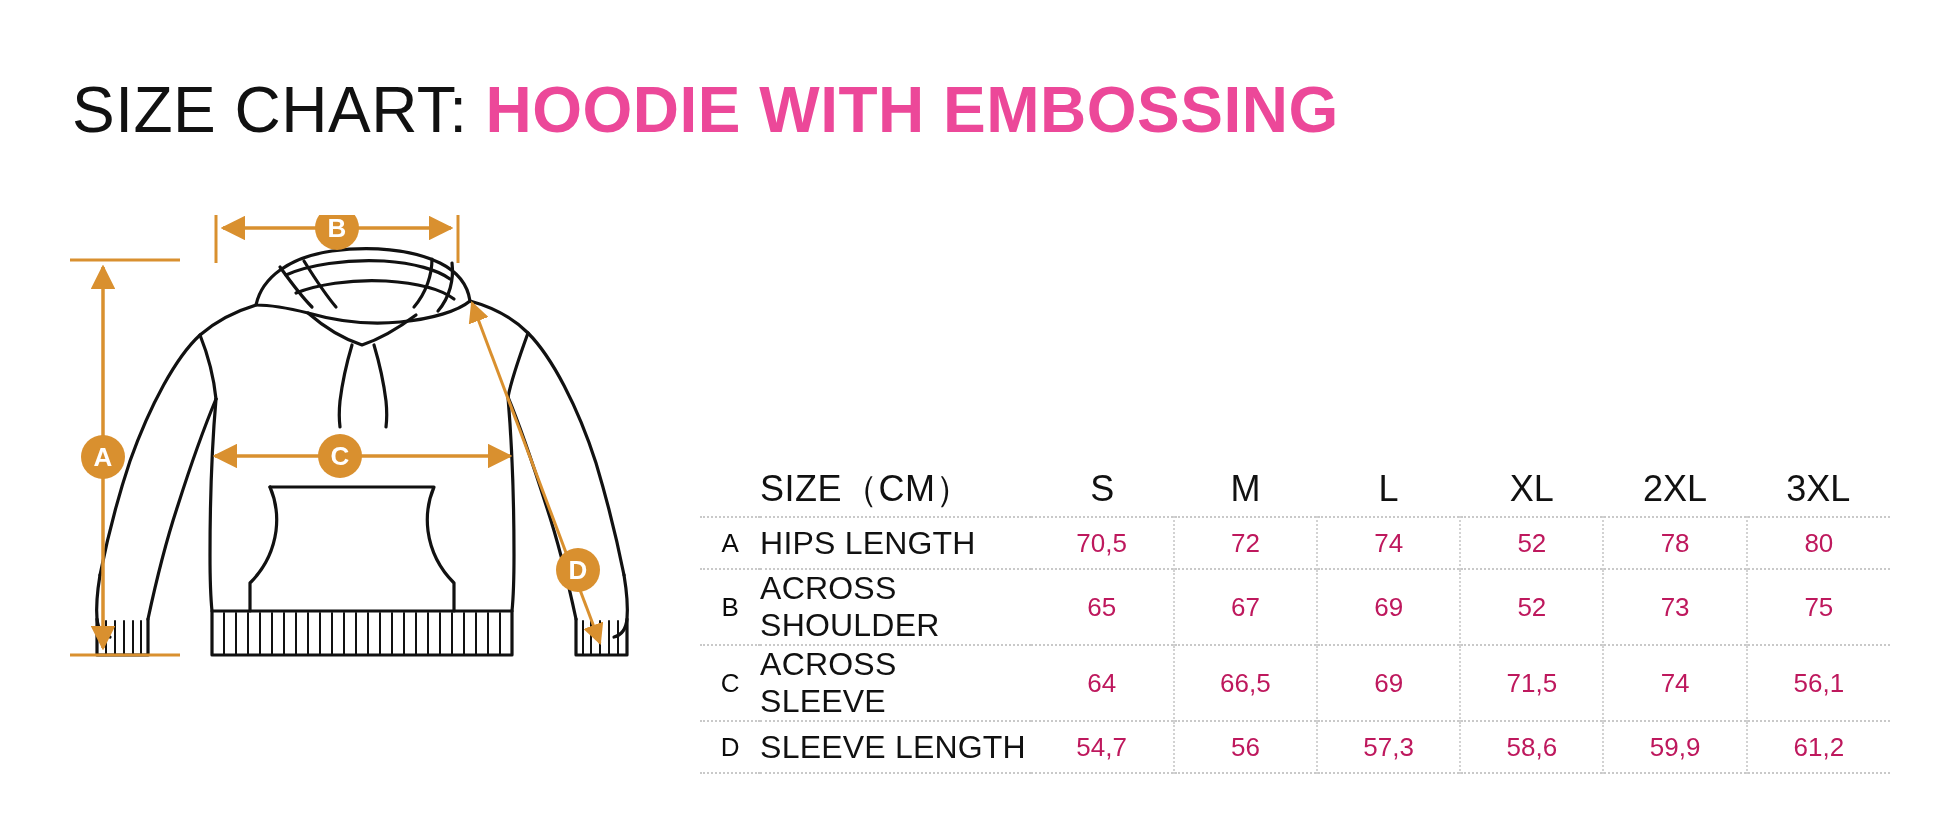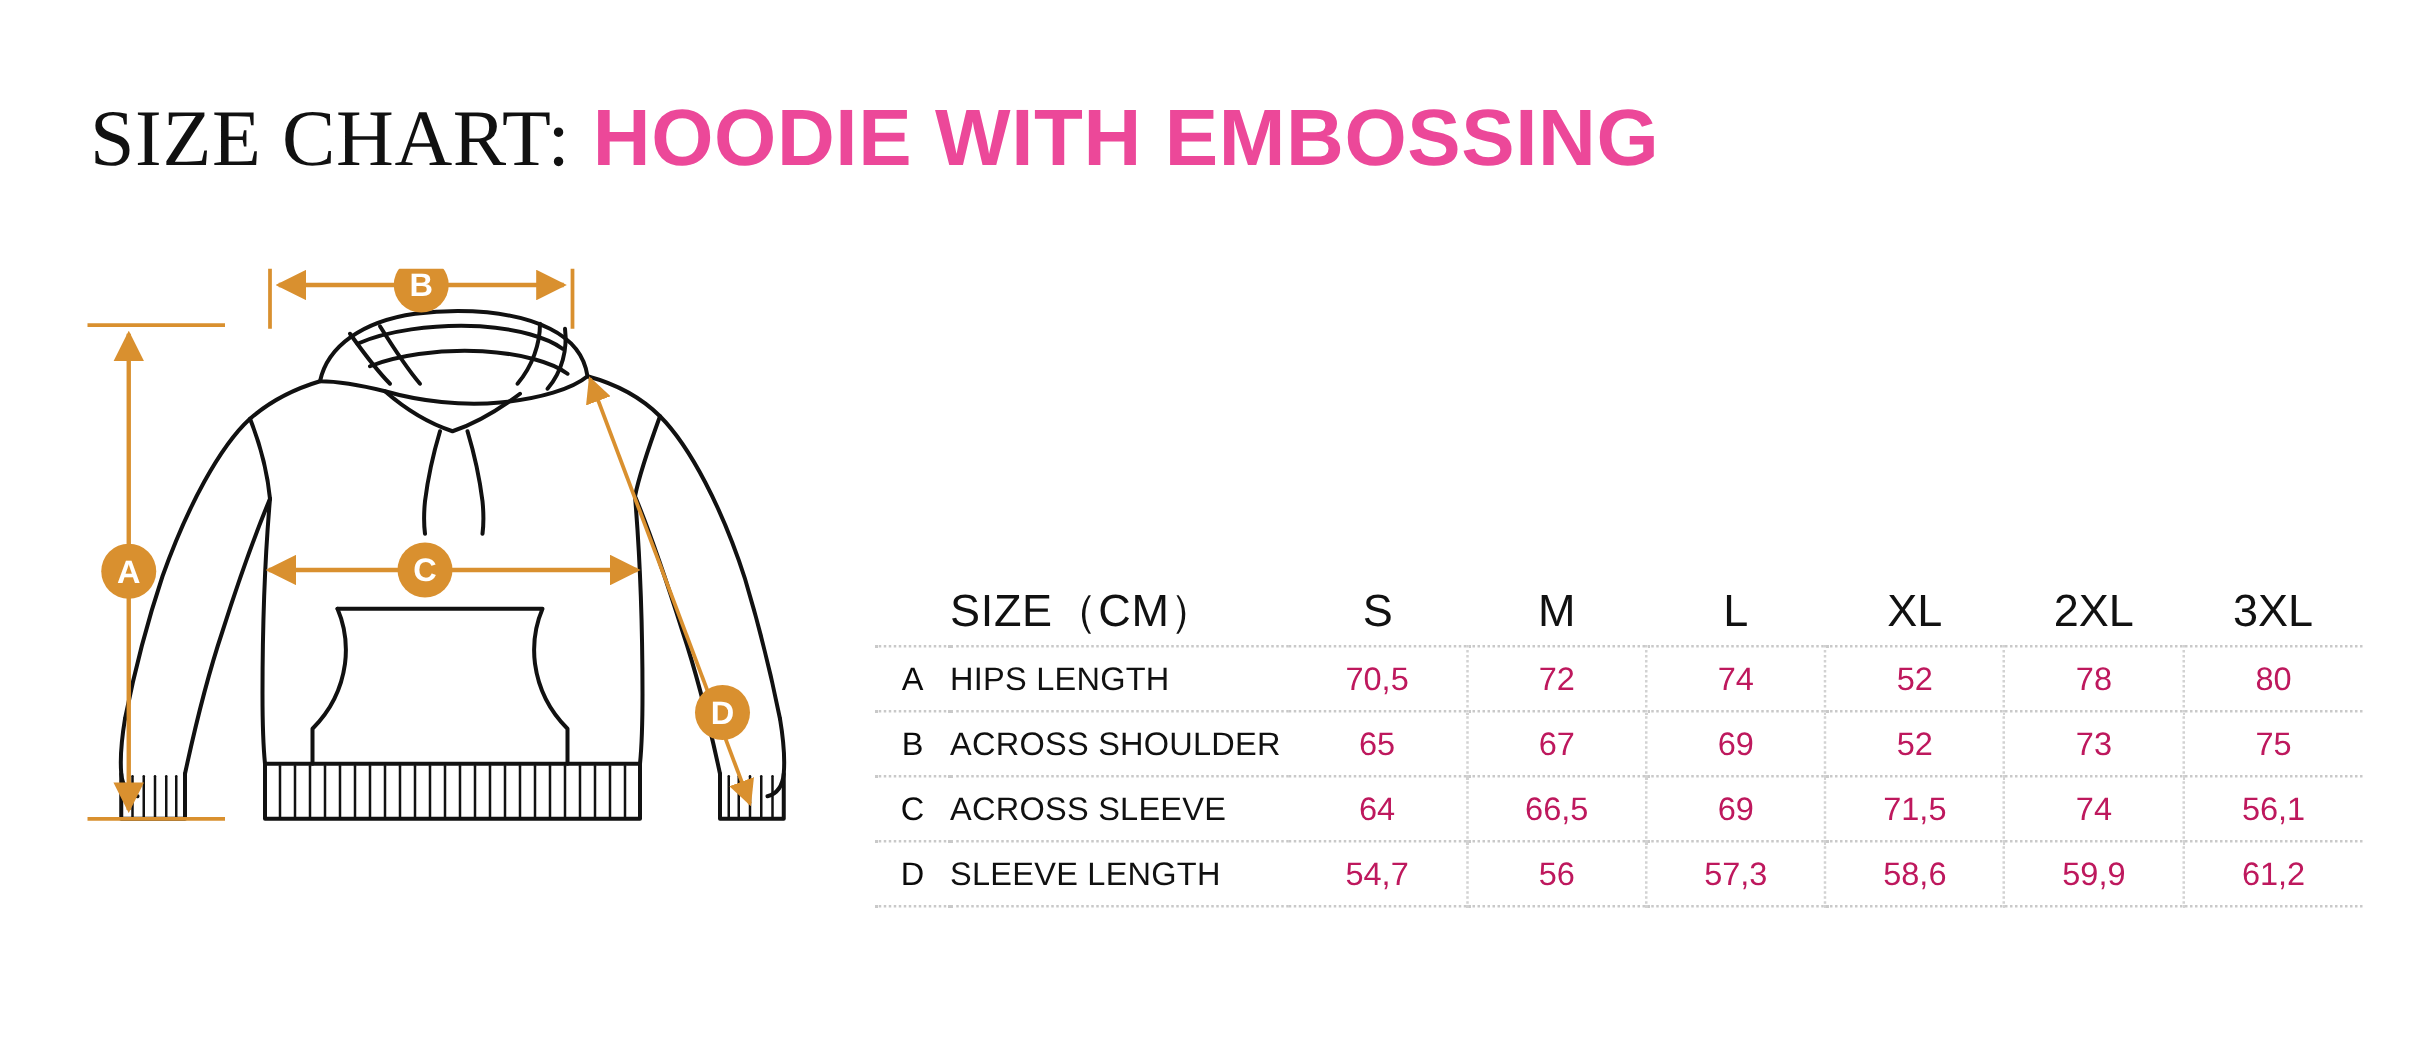--- a/index.html
+++ b/index.html
@@ -22,21 +22,21 @@
 
   
   #title-block {
     position: absolute;
     left: 72px;
     top: 78px;
     white-space: nowrap;
     line-height: 1;
   }
   #title-prefix {
-    font-family: Liberation Serif, serif;
+    font-family: Liberation Sans, sans-serif;
     font-size: 64px;
     font-weight: 300;
     letter-spacing: 0.5px;
     color: #111111;
   }
   #title-main {
     font-family: "Liberation Sans", sans-serif;
     font-size: 64px;
     font-weight: 700;
     letter-spacing: 0.5px;
@@ -106,21 +106,21 @@
     border-bottom: 2px dotted #c9c9c9;
   }
   td.key-cell {
     text-align: center;
     font-weight: 700;
     font-size: 26px;
     color: #0b0b0b;
   }
   td.label-cell {
     text-align: left;
-    font-size: 26px;
+    font-size: 32px;
     color: #111111;
     letter-spacing: 0.2px;
     padding-left: 2px;
   }
   td.value-cell {
     text-align: center;
     font-size: 26px;
     color: #be185d;
     border-left: 2px dotted #d2d2d2;
   }

